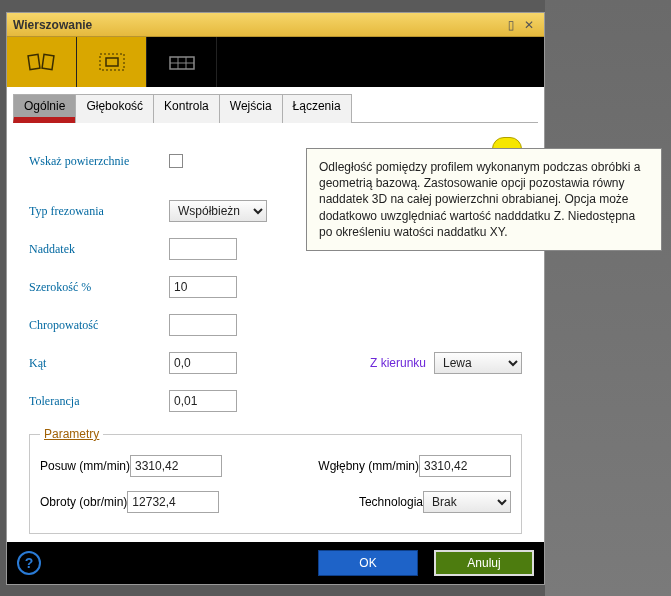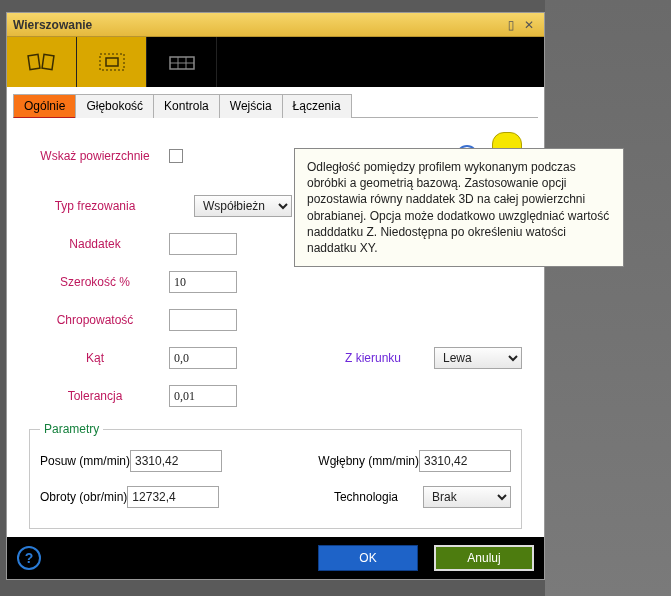--- a/index.html
+++ b/index.html
@@ -8,35 +8,35 @@
   .titlebar { height: 24px; background: linear-gradient(#f6d66a,#e5b93d); display: flex; align-items: center; padding: 0 6px; border-bottom: 1px solid #b89430; }
   .titlebar .title { flex: 1; font-weight: bold; color: #333; }
   .titlebar .tb-icon { width: 18px; text-align: center; color: #555; cursor: default; }
   .toolbar { height: 50px; background: #000; display: flex; align-items: stretch; }
   .tool-btn { width: 70px; display: flex; align-items: center; justify-content: center; border-right: 1px solid #222; }
   .tool-btn.active { background: #d9a700; }
   .tool-svg { width: 34px; height: 26px; }
   .tabs-wrap { padding: 6px 6px 0 6px; }
   .tabs { display: flex; border-bottom: 1px solid #b0b0b0; }
   .tab { padding: 4px 10px; border: 1px solid #b0b0b0; border-bottom: none; background: #f2f2f2; margin-right: -1px; position: relative; top: 1px; cursor: default; }
-  .tab.active { background: #f97316; border-bottom: 1px solid #b91c1c; }
+  .tab.active { background: #a3a3a3; border-bottom: 6px solid #b91c1c; }
   .content { padding: 14px 16px 8px 16px; }
   .row { display: flex; align-items: center; margin-bottom: 14px; min-height: 24px; }
-  .row .lbl { width: 140px; text-align: center; padding-right: 8px; color: #be185d; }
+  .row .lbl { width: 140px; text-align: left; padding-right: 8px; color: #0369a1; font-family: Liberation Serif, serif; }
   .row .lbl2 { width: 130px; text-align: right; padding-right: 8px; color: #6d28d9; }
   .inp { height: 22px; border: 1px solid #a6a6a6; padding: 0 4px; background: #fff; color: #222; }
-  .inp.small { width: 68px; font-family: Liberation Serif, serif; }
+  .inp.small { width: 68px; }
   .inp.med { width: 92px; }
-  select.inp { height: 22px; background: linear-gradient(#fdfdfd,#e8e8e8); margin-left: 25px; }
+  select.inp { height: 22px; background: linear-gradient(#fdfdfd,#e8e8e8); }
   .cb { width: 14px; height: 14px; border: 1px solid #888; background: #fff; }
   .help-icon { width: 22px; height: 22px; border-radius: 50%; border: 2px solid #3a6fcf; color: #3a6fcf; font-weight: bold; display: flex; align-items: center; justify-content: center; font-style: italic; }
   .tool-thumb { width: 30px; height: 48px; background: #f6e600; border-radius: 12px 12px 4px 4px; border: 1px solid #b0a000; }
-  .tooltip { position: absolute; left: 294px; top: 148px; width: 330px; padding: 10px 12px; background: #fdfdf4; border: 1px solid #888; color: #222; line-height: 1.35; z-index: 10; }
+  .tooltip { position: absolute; left: 306px; top: 148px; width: 356px; padding: 10px 12px; background: #fdfdf4; border: 1px solid #888; color: #222; line-height: 1.35; z-index: 10; }
   fieldset.params { border: 1px solid #c8c8c8; padding: 14px 10px 6px 10px; margin-top: 8px; }
-  fieldset.params legend { padding: 0 4px; color: #15803d; }
+  fieldset.params legend { padding: 0 4px; color: #a16207; text-decoration: underline; }
   .prow { display: flex; align-items: center; margin-bottom: 14px; justify-content: space-between; }
   .footer { background: #000; height: 42px; display: flex; align-items: center; padding: 0 10px; }
   .footer .qicon { width: 24px; height: 24px; border-radius: 50%; border: 2px solid #2a7bd6; color: #2a7bd6; display: flex; align-items: center; justify-content: center; font-weight: bold; font-size: 14px; }
   .footer .spacer { flex: 1; }
   .footer .btn { width: 100px; height: 26px; border: 1px solid #666; display: flex; align-items: center; justify-content: center; margin-left: 16px; color: #fff; cursor: default; }
   .btn.ok { background: #1e63c8; border-color: #0e3f8a; }
   .btn.cancel { background: #4d7c0f; border: 2px solid #ddd; }
   .grey-strip { position: absolute; left: 545px; top: 0; right: 0; bottom: 0; background: linear-gradient(#6a6a6a,#7a7a7a); }
 </style>
 </head>

